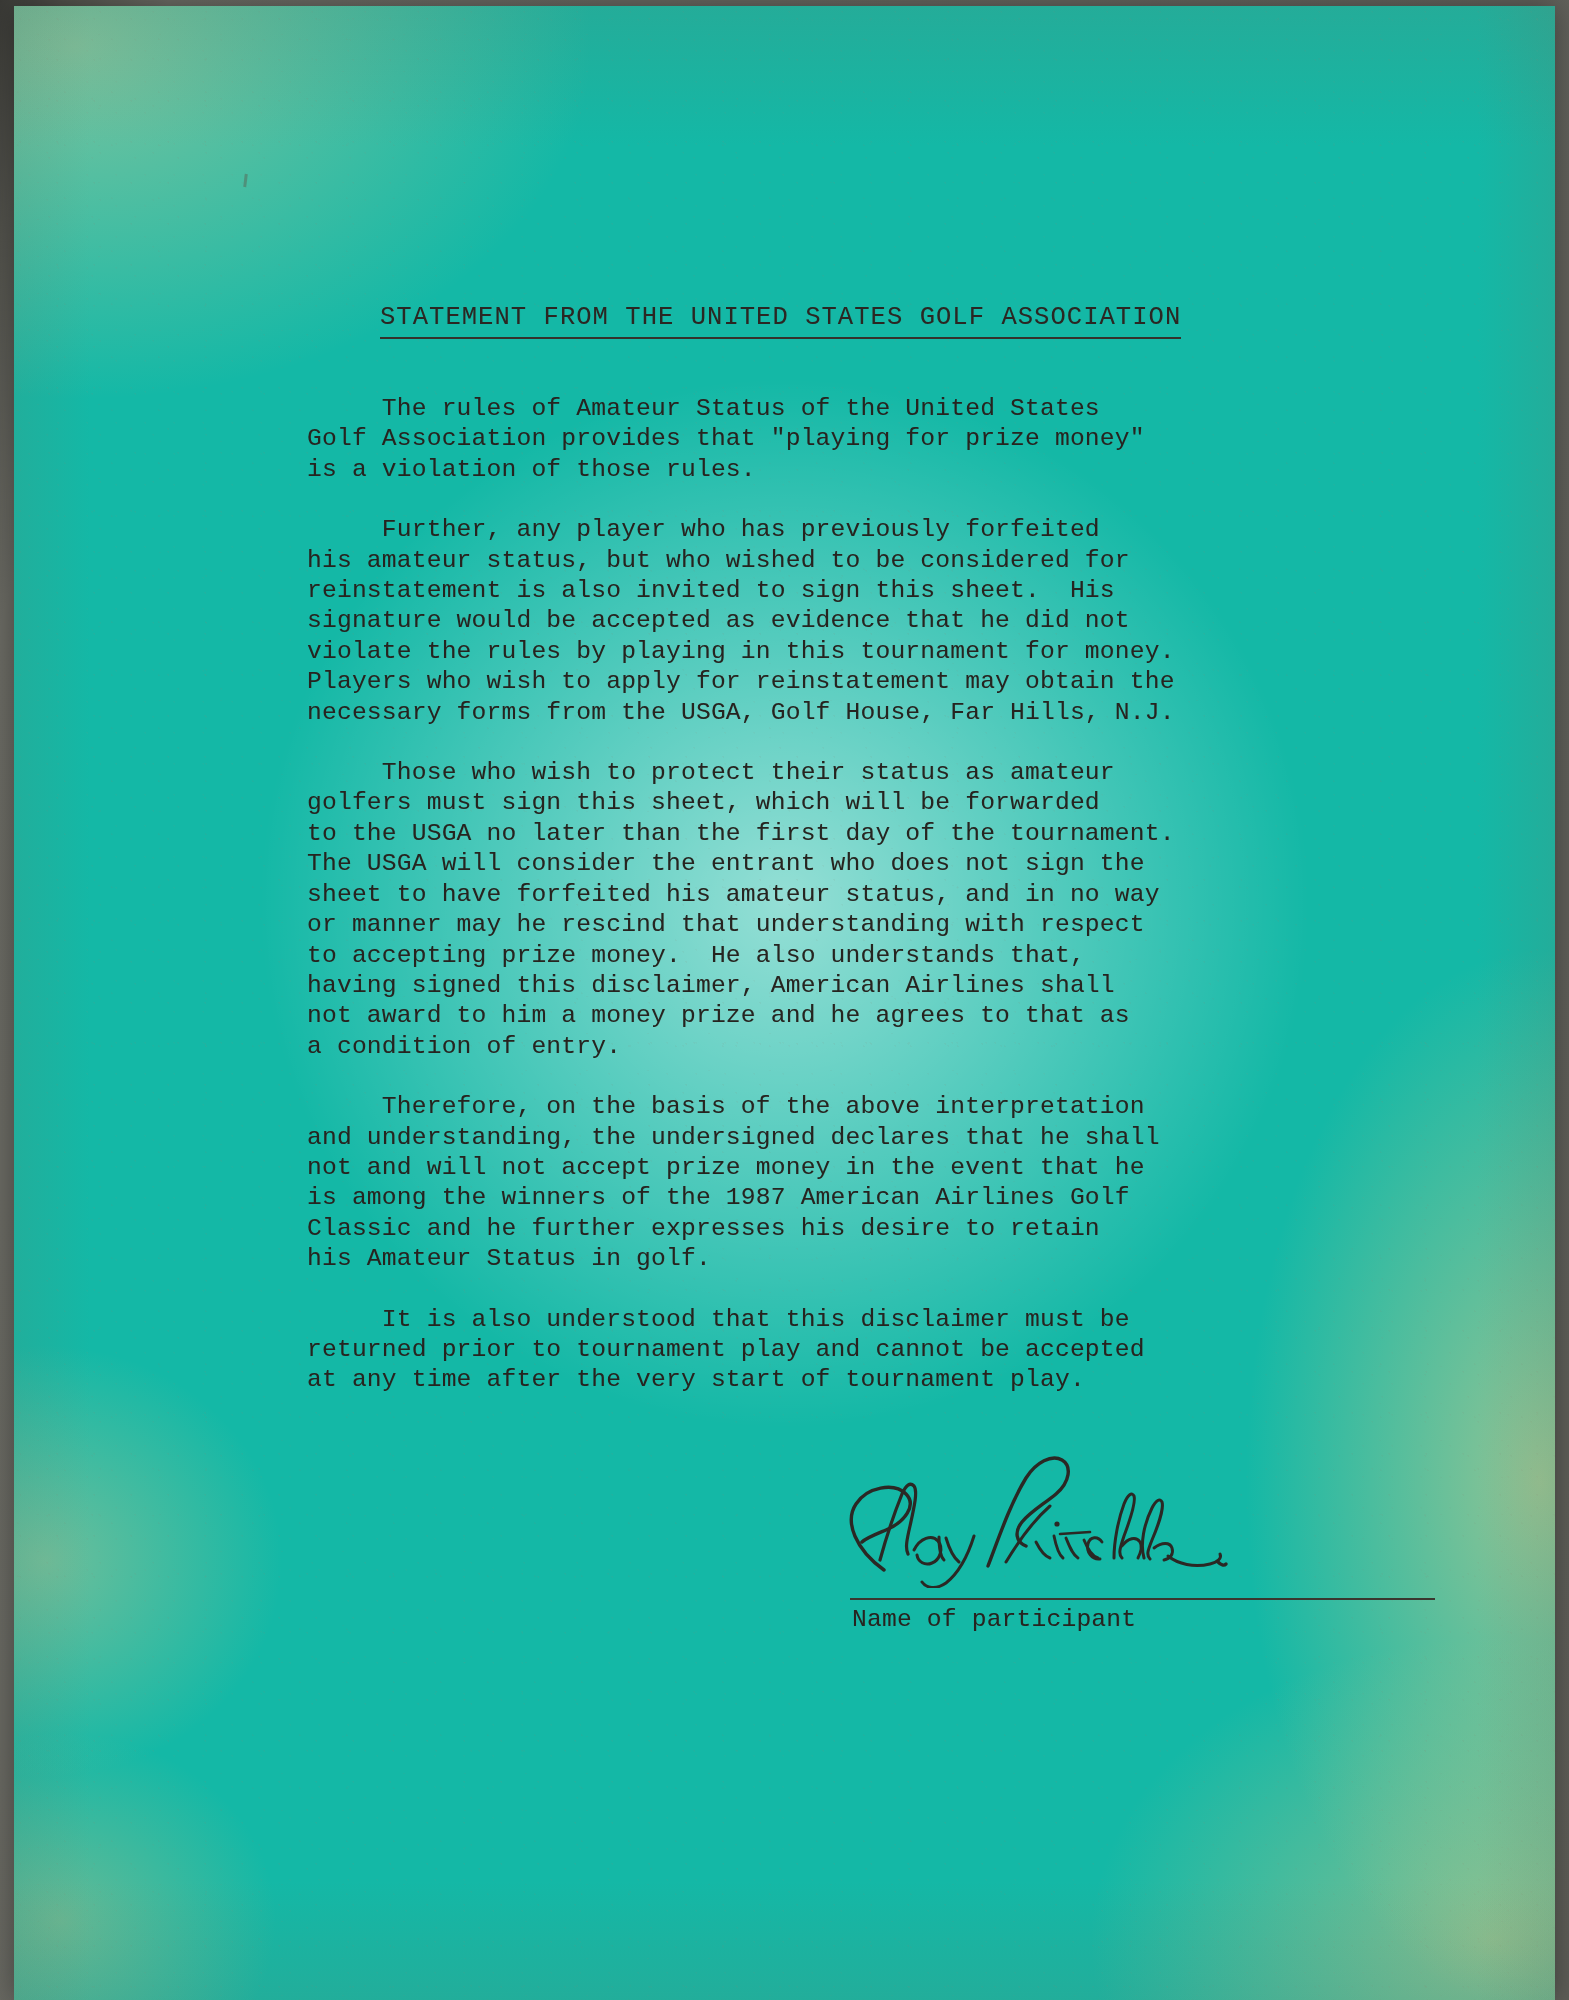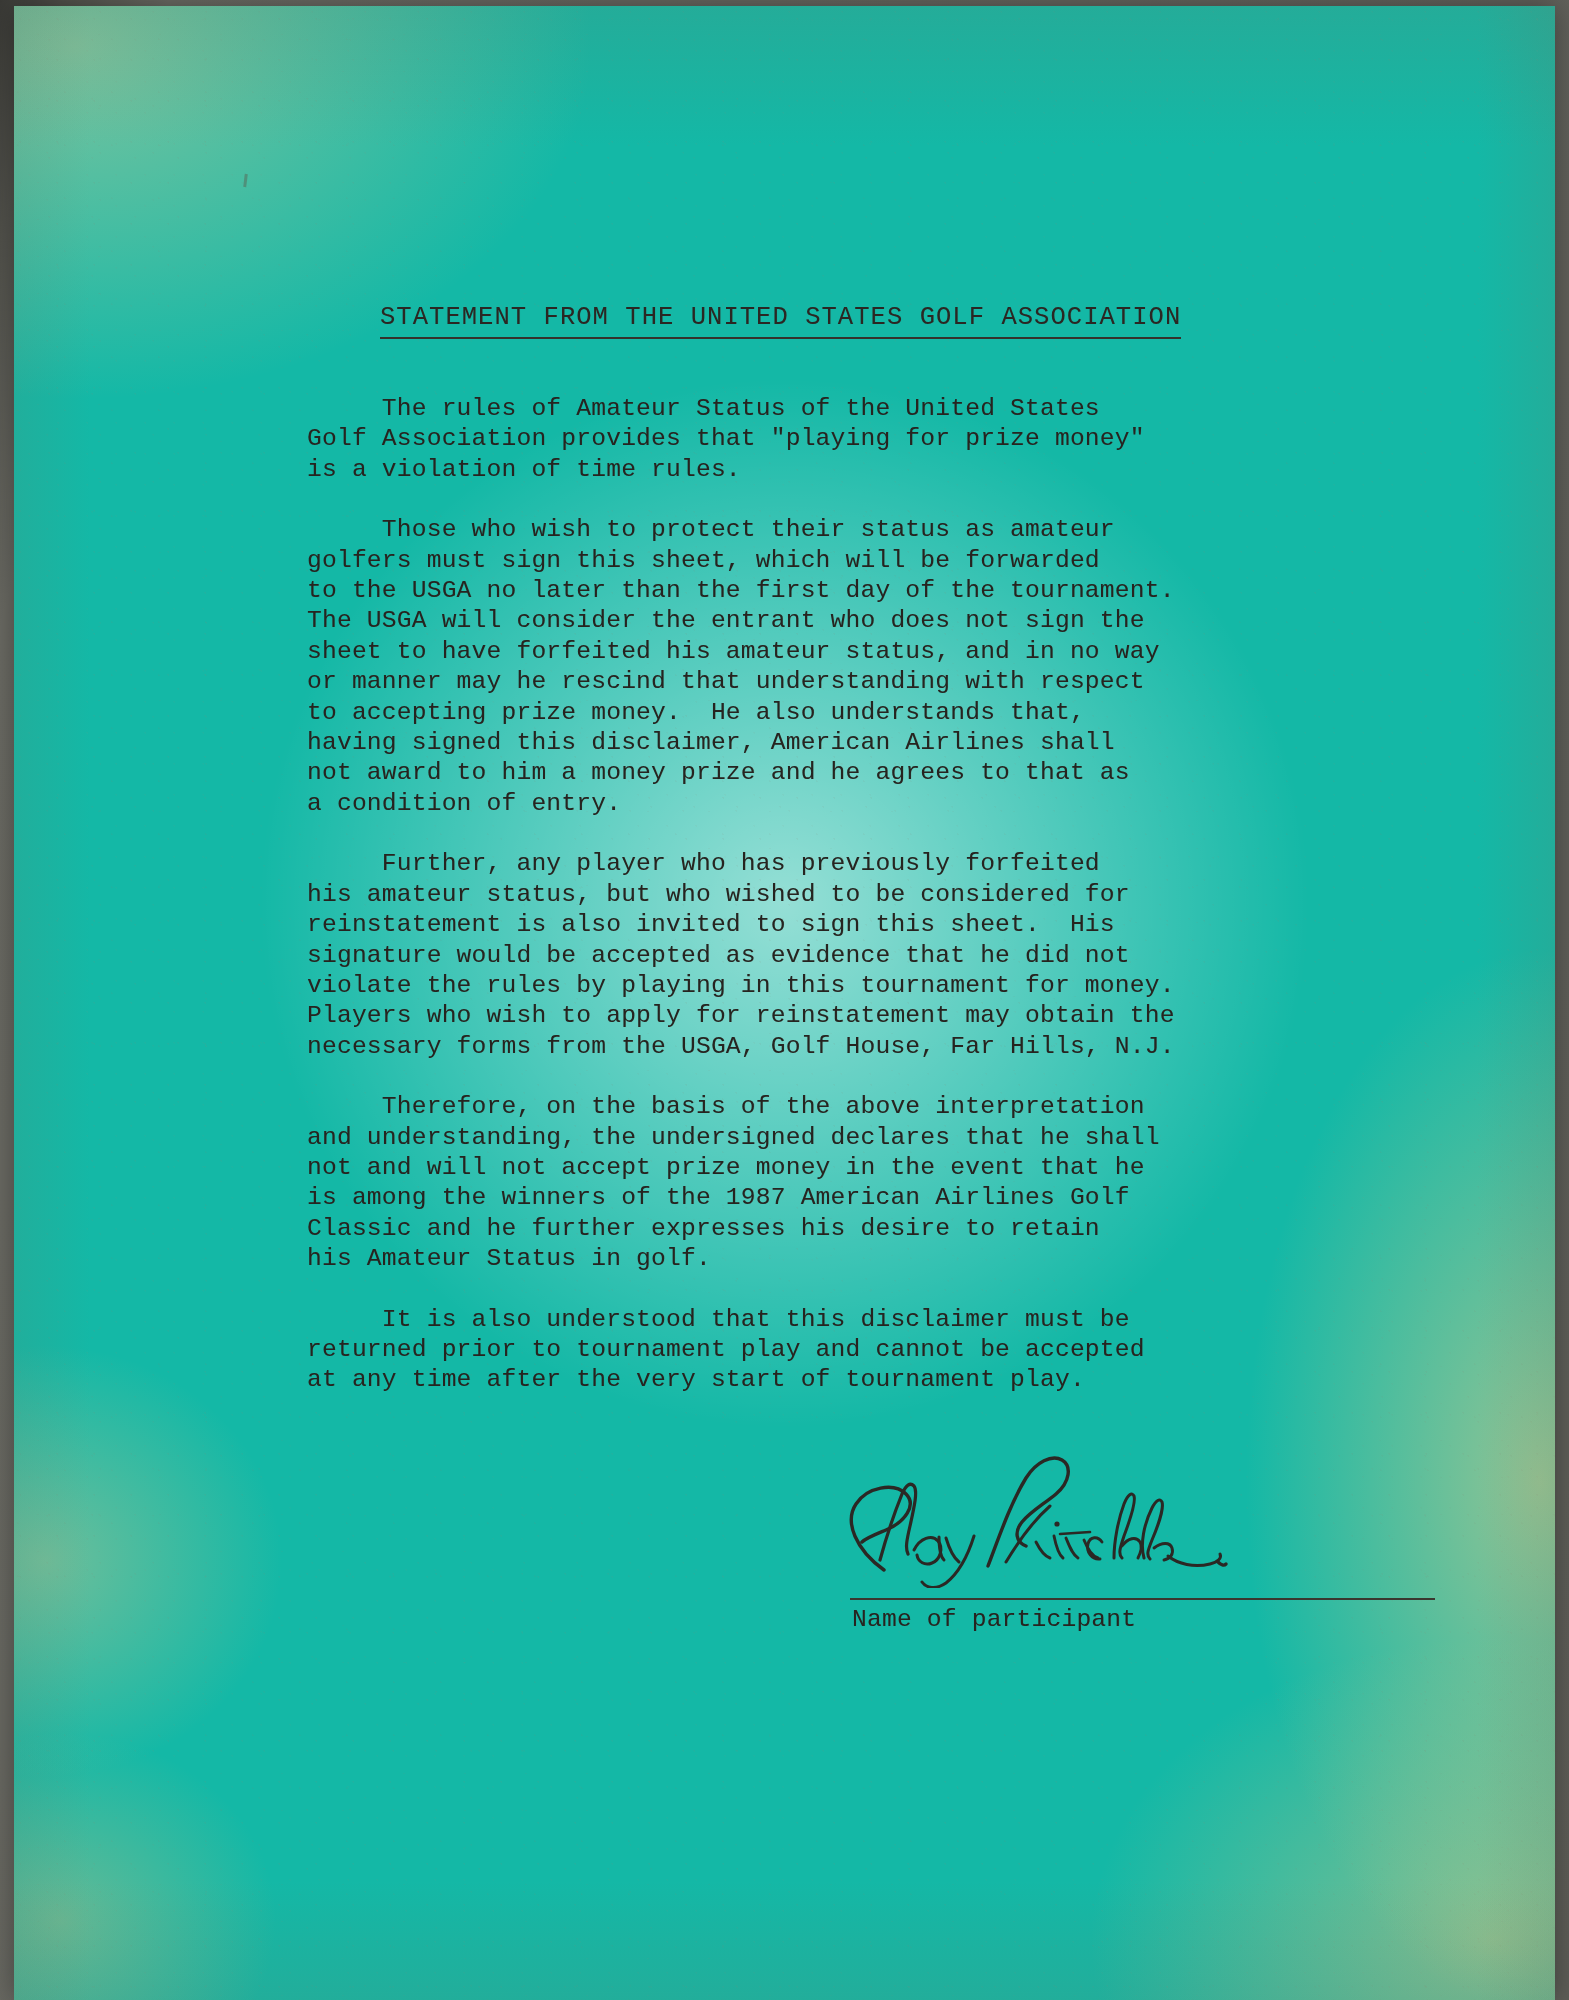--- a/index.html
+++ b/index.html
@@ -182,38 +182,38 @@
     <div id="grain"></div>
     <div id="stray-mark"></div>
 
     <div id="content">
 
       <div class="doc-title">STATEMENT FROM THE UNITED STATES GOLF ASSOCIATION</div>
 
       <div id="body-block">
         <p class="para">     The rules of Amateur Status of the United States
 Golf Association provides that "playing for prize money"
-is a violation of time rules.</p>
+is a violation of those rules.</p>
+        <p class="para">     Further, any player who has previously forfeited
+his amateur status, but who wished to be considered for
+reinstatement is also invited to sign this sheet.  His
+signature would be accepted as evidence that he did not
+violate the rules by playing in this tournament for money.
+Players who wish to apply for reinstatement may obtain the
+necessary forms from the USGA, Golf House, Far Hills, N.J.</p>
         <p class="para">     Those who wish to protect their status as amateur
 golfers must sign this sheet, which will be forwarded
 to the USGA no later than the first day of the tournament.
 The USGA will consider the entrant who does not sign the
 sheet to have forfeited his amateur status, and in no way
 or manner may he rescind that understanding with respect
 to accepting prize money.  He also understands that,
 having signed this disclaimer, American Airlines shall
 not award to him a money prize and he agrees to that as
 a condition of entry.</p>
-        <p class="para">     Further, any player who has previously forfeited
-his amateur status, but who wished to be considered for
-reinstatement is also invited to sign this sheet.  His
-signature would be accepted as evidence that he did not
-violate the rules by playing in this tournament for money.
-Players who wish to apply for reinstatement may obtain the
-necessary forms from the USGA, Golf House, Far Hills, N.J.</p>
         <p class="para">     Therefore, on the basis of the above interpretation
 and understanding, the undersigned declares that he shall
 not and will not accept prize money in the event that he
 is among the winners of the 1987 American Airlines Golf
 Classic and he further expresses his desire to retain
 his Amateur Status in golf.</p>
         <p class="para">     It is also understood that this disclaimer must be
 returned prior to tournament play and cannot be accepted
 at any time after the very start of tournament play.</p>
       </div>

